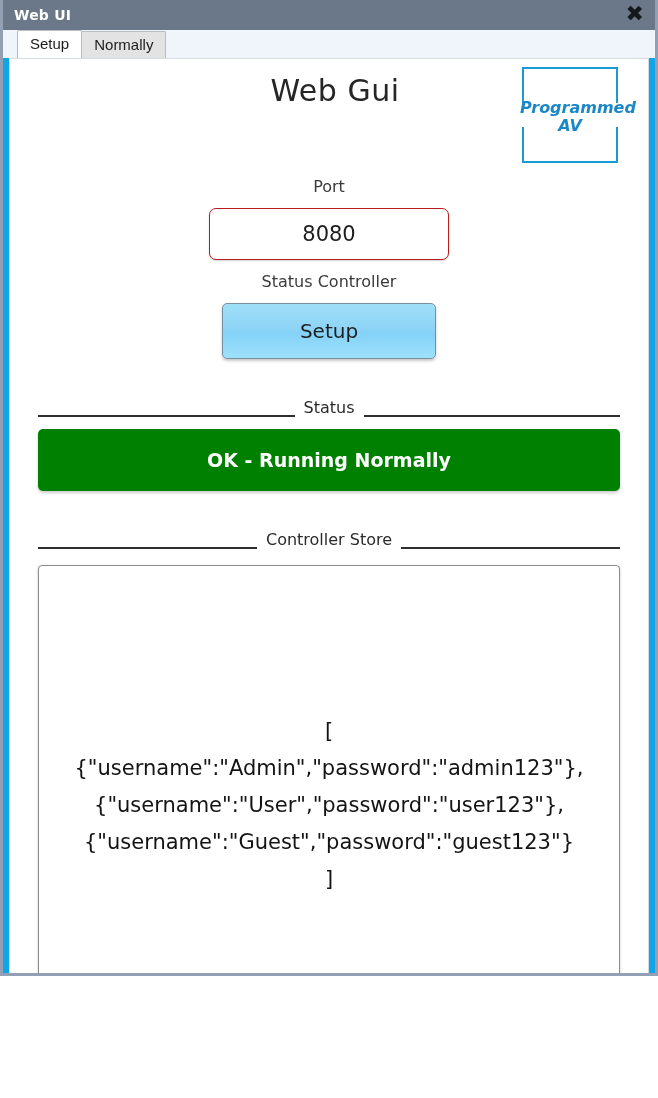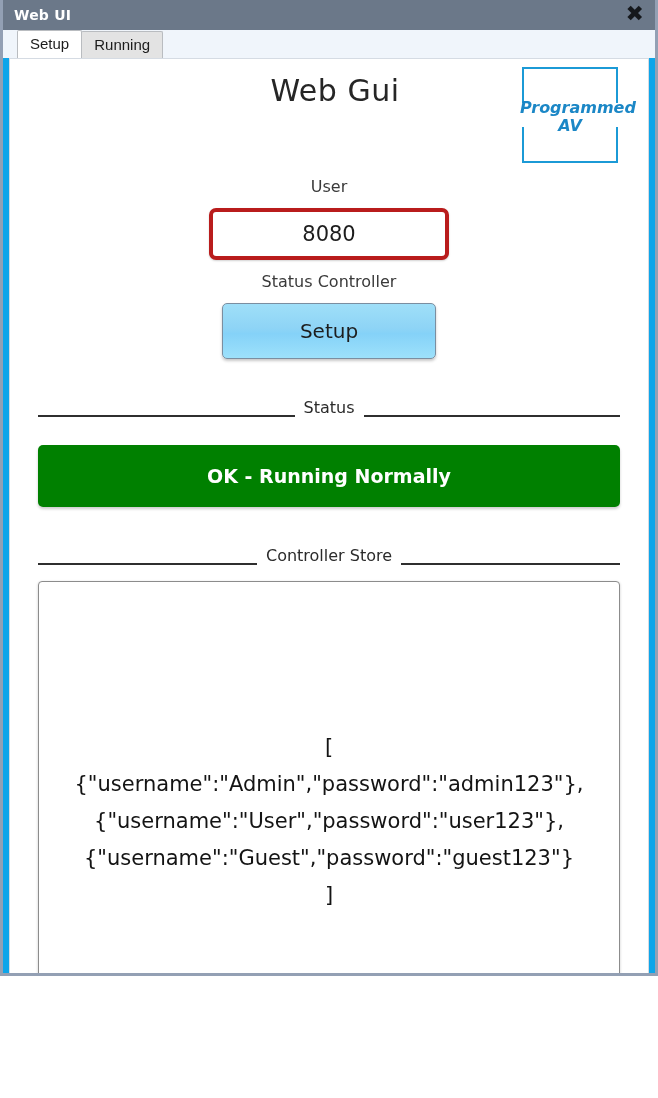--- a/index.html
+++ b/index.html
@@ -155,21 +155,21 @@
     font-family: "DejaVu Sans", sans-serif;
     margin-top: 6px;
     margin-bottom: 12px;
   }
 
   .port-input {
     display: block;
     width: 240px;
     height: 52px;
     margin: 12px auto;
-    border: 4px solid #b91c1c;
+    border: 1px solid #b91c1c;
     border-radius: 7px;
     background: #ffffff;
     text-align: center;
     font-size: 21px;
     color: #1d1d1d;
     font-family: "DejaVu Sans", sans-serif;
     box-sizing: border-box;
     box-shadow: 0 1px 2px rgba(0,0,0,0.18);
     outline: none;
   }
@@ -204,21 +204,21 @@
   }
   .divider .legend {
     padding: 0 9px;
     font-size: 16px;
     color: #2b2b2b;
     font-family: "DejaVu Sans", sans-serif;
     white-space: nowrap;
   }
 
   .status-bar {
-    margin-top: 28px;
+    margin-top: 12px;
     height: 62px;
     background: #008000;
     border-radius: 5px;
     display: flex;
     align-items: center;
     justify-content: center;
     color: #ffffff;
     font-size: 19px;
     font-weight: bold;
     font-family: "DejaVu Sans", sans-serif;
@@ -257,40 +257,40 @@
     <span class="titlebar-text">Web UI</span>
     <span class="titlebar-spacer"></span>
     <span class="close-icon">✖</span>
   </div>
 
   <div class="tabstrip">
     <div class="tab active">
       <span>Setup</span>
     </div>
     <div class="tab">
-      <span>Running</span>
+      <span>Normally</span>
     </div>
   </div>
 
   <div class="panel">
 
     <div class="header-row">
       <div class="page-title">Web Gui</div>
 
       <div class="logo">
         <div class="bracket top"></div>
         <div class="bracket bottom"></div>
         <div class="logo-text">
           <div>Programmed</div>
           <div>AV</div>
         </div>
       </div>
     </div>
 
-    <div class="field-label">User</div>
+    <div class="field-label">Port</div>
     <input class="port-input" type="text" value="8080" style="">
 
     <div class="field-label">Status Controller</div>
     <button class="enable-button">Setup</button>
 
     <div class="divider">
       <span class="line"></span>
       <span class="legend">Status</span>
       <span class="line"></span>
     </div>

